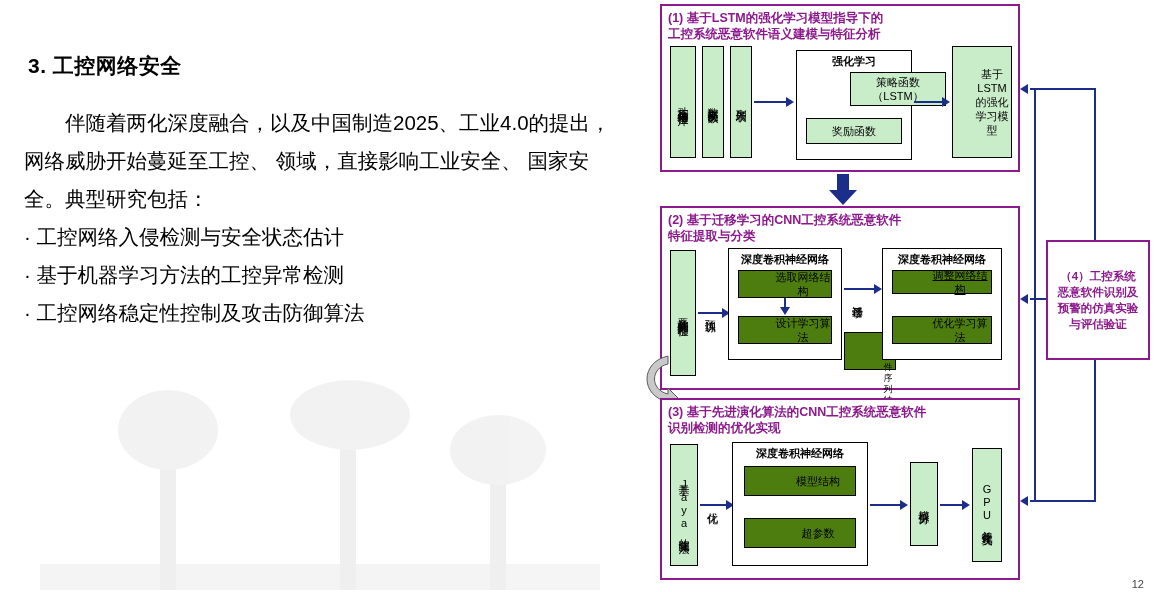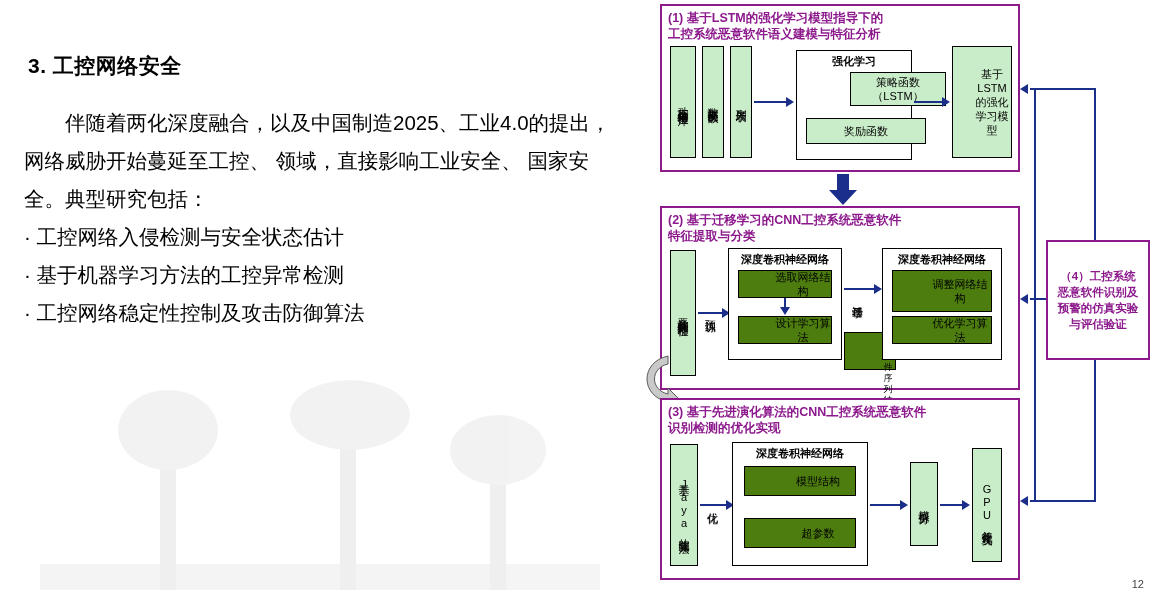--- a/index.html
+++ b/index.html
@@ -156,21 +156,21 @@
     <div class="gbox vtext" style="left:68px;top:40px;width:22px;height:112px;">序列表示</div>
 
     <div class="arrow arrow-h" style="left:92px;top:95px;width:32px;"></div>
     <div class="ahead-r" style="left:124px;top:91px;"></div>
 
     <div class="wbox" style="left:134px;top:44px;width:116px;height:110px;background:#ffffff;"></div>
     <div class="grp-label" style="left:134px;top:48px;width:116px;">强化学习</div>
     <div class="gbox" style="left:144px;top:66px;width:96px;height:34px;margin-left:44px;">
       <span>策略函数（LSTM）</span>
     </div>
-    <div class="gbox" style="left:144px;top:112px;width:120px;height:26px;">
+    <div class="gbox" style="left:144px;top:112px;width:96px;height:26px;">
       <span>奖励函数</span>
     </div>
 
     <div class="arrow arrow-h" style="left:252px;top:95px;width:28px;"></div>
     <div class="ahead-r" style="left:280px;top:91px;"></div>
 
     <div class="gbox" style="left:290px;top:40px;width:60px;height:112px;padding-left:20px;">
       <span>基于LSTM的强化学习模型</span>
     </div>
   </div>
@@ -211,21 +211,21 @@
 
     <div class="ybox" style="left:182px;top:124px;width:52px;height:38px;font-size:9px;line-height:11px;">
       <span>工控系统恶意软件序列特征</span>
     </div>
     <div class="arrow arrow-h" style="left:234px;top:143px;width:42px;"></div>
     <div class="arrow arrow-v" style="left:274px;top:122px;height:22px;"></div>
     <div class="ahead-u" style="left:270px;top:114px;"></div>
 
     <div class="wbox" style="left:220px;top:40px;width:120px;height:112px;"></div>
     <div class="grp-label" style="left:220px;top:44px;width:120px;">深度卷积神经网络</div>
-    <div class="ybox" style="left:230px;top:62px;width:100px;height:42px;">
+    <div class="ybox" style="left:230px;top:62px;width:100px;height:24px;text-decoration:underline;">
       <span>调整网络结构</span>
     </div>
     <div class="ybox" style="left:230px;top:108px;width:100px;height:28px;">
       <span>优化学习算法</span>
     </div>
   </div>
 
   <div class="bigarrow" style="left:-14px;top:348px;width:46px;height:62px;">
     <svg width="46" height="62" viewBox="0 0 46 62">
       <path d="M34 8 C 6 14, 6 48, 34 54 L34 60 L44 50 L34 40 L34 46 C 16 42, 16 20, 34 16 Z" fill="#c9c9c9" stroke="#5a5a5a" stroke-width="1"></path>

